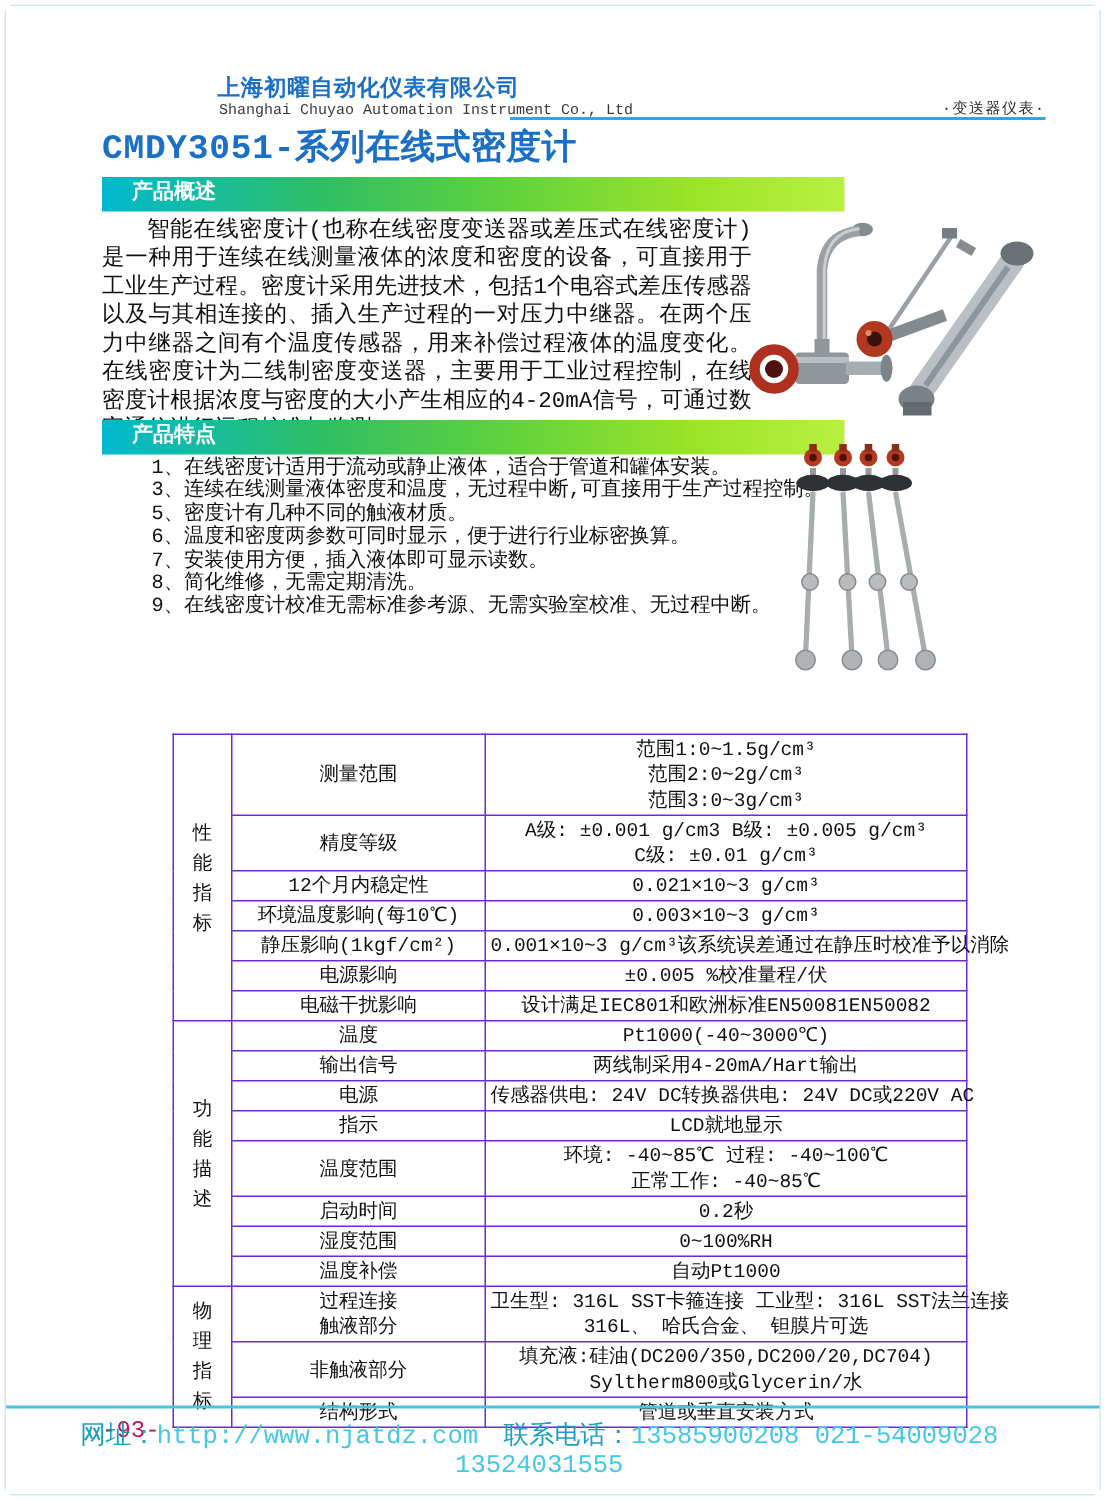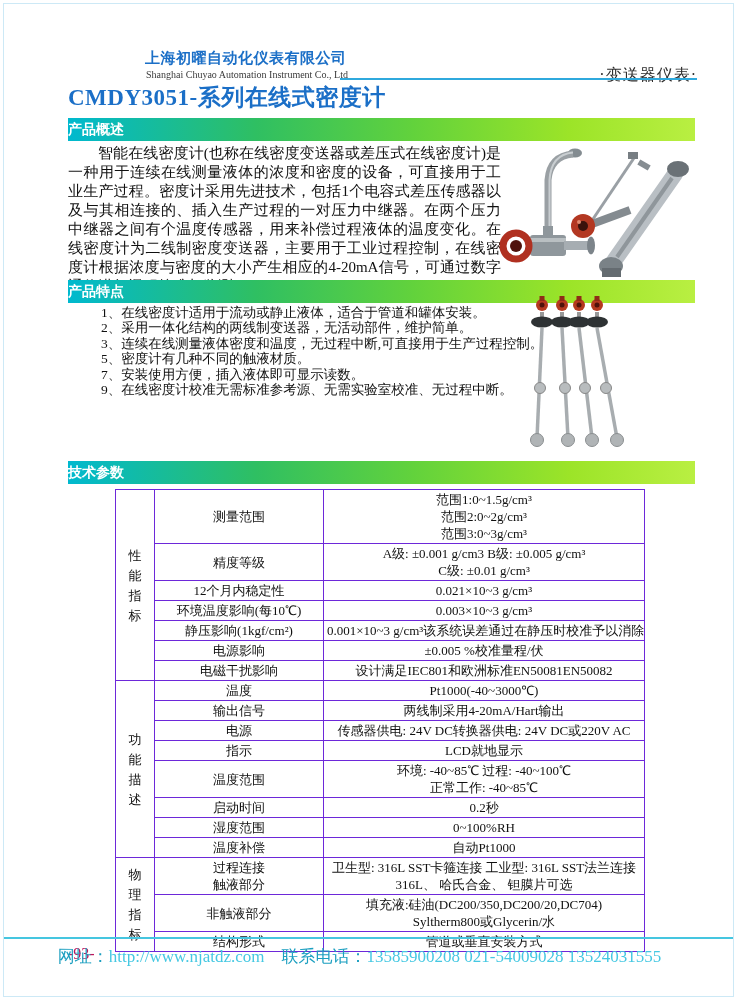--- a/index.html
+++ b/index.html
@@ -1,31 +1,31 @@
 <!DOCTYPE html>
 <html style="--accent-blue: #1b6fc7; --banner-start: #00b9cf; --banner-end: #b9ef42; --line-cyan: #2fa9dd; --footer-cyan: #45c6e0; --gauge-red: #b33822;"><head>
 <meta charset="utf-8">
 <style>
   html,body{margin:0;padding:0;background:#ffffff;}
   .page{position:relative;width:737px;height:1000px;background:#fff;overflow:hidden;
-        font-family:Liberation Serif, serif;color:#141414;}
+        font-family:Liberation Mono, monospace;color:#141414;border-radius:17px;}
   .frame{position:absolute;left:3px;top:3px;right:3px;bottom:3px;
          border:1px solid #cde9f6;pointer-events:none;}
   
   .company-cn{position:absolute;left:145px;top:49px;font-size:15px;font-weight:bold;
               color:var(--accent-blue,#2273c8);letter-spacing:0.5px;}
   .company-en{position:absolute;left:146px;top:69px;font-size:10px;color:#3a3a3a;}
-  .category{position:absolute;right:40px;top:65px;font-size:16px;color:#2b2b2b;letter-spacing:1px;}
+  .category{position:absolute;right:40px;top:65px;font-size:10px;color:#2b2b2b;letter-spacing:1px;}
   .header-rule{position:absolute;left:340px;top:78px;width:357px;height:2px;
                background:var(--line-cyan,#2fa9dd);}
   .doc-title{position:absolute;left:68px;top:82px;font-size:23px;font-weight:bold;
              color:var(--accent-blue,#1b6fc7);letter-spacing:0.5px;}
   
-  .banner{position:absolute;left:68px;width:627px;height:23px;box-sizing:border-box;
-          padding-left:0;line-height:23px;font-size:14px;font-weight:bold;color:#fff;
+  .banner{position:absolute;left:68px;width:495px;height:23px;box-sizing:border-box;
+          padding-left:20px;line-height:23px;font-size:14px;font-weight:bold;color:#fff;
           background:linear-gradient(90deg,var(--banner-start,#00b9cf) 0%,#2fbf62 30%,
                      #62d23c 55%,#9ce428 80%,var(--banner-end,#b9ef42) 100%);}
   .banner-overview{top:118px;}
   .banner-features{top:280px;}
   .banner-params{top:461px;}
   
   .overview-body{position:absolute;left:68px;top:144px;width:433px;font-size:15px;
                  line-height:19px;text-align:justify;text-indent:2em;color:#101010;}
   
   .features-list{position:absolute;left:71px;top:305px;width:470px;font-size:13.5px;
@@ -90,24 +90,25 @@
     <rect x="160" y="22" width="12" height="6" transform="rotate(30 166 25)" fill="#868d92"></rect>
     <line x1="114" y1="84" x2="152" y2="70" stroke="#848b90" stroke-width="8"></line>
     <circle cx="105" cy="86" r="12" fill="#b33822"></circle>
     <circle cx="105" cy="86" r="5" fill="#3a120c"></circle>
     <circle cx="101" cy="82" r="2" fill="#e08a6f"></circle>
   </svg>
 
   <div class="banner banner-features">产品特点</div>
   <div class="features-list" id="features-list">
       <div class="feature-item">1、在线密度计适用于流动或静止液体，适合于管道和罐体安装。</div>
-      <div class="feature-item">2、采用一体化结构的两线制变送器，无活动部件，维护简单。</div>
       <div class="feature-item">3、连续在线测量液体密度和温度，无过程中断,可直接用于生产过程控制。</div>
       <div class="feature-item">5、密度计有几种不同的触液材质。</div>
+      <div class="feature-item">6、温度和密度两参数可同时显示，便于进行行业标密换算。</div>
       <div class="feature-item">7、安装使用方便，插入液体即可显示读数。</div>
+      <div class="feature-item">8、简化维修，无需定期清洗。</div>
       <div class="feature-item">9、在线密度计校准无需标准参考源、无需实验室校准、无过程中断。</div>
     </div>
 
   <svg class="photo2" width="192" height="176" viewBox="0 0 192 176">
     <g>
       <line x1="37" y1="40" x2="32" y2="150" stroke="#a8adb0" stroke-width="3.5"></line>
       <circle cx="35" cy="100" r="5.5" fill="#b8bcbe" stroke="#888" stroke-width="1"></circle>
       <circle cx="32" cy="152" r="6.5" fill="#b0b4b6" stroke="#8a8e90" stroke-width="1"></circle>
       <rect x="35" y="24" width="4" height="8" fill="#999"></rect>
       <ellipse cx="37" cy="34" rx="11" ry="5.5" fill="#2e3234"></ellipse>
@@ -140,21 +141,20 @@
       <circle cx="101" cy="100" r="5.5" fill="#b8bcbe" stroke="#888" stroke-width="1"></circle>
       <circle cx="112" cy="152" r="6.5" fill="#b0b4b6" stroke="#8a8e90" stroke-width="1"></circle>
       <rect x="90" y="24" width="4" height="8" fill="#999"></rect>
       <ellipse cx="92" cy="34" rx="11" ry="5.5" fill="#2e3234"></ellipse>
       <circle cx="92" cy="17" r="6" fill="#b5391f"></circle>
       <circle cx="92" cy="17" r="2.5" fill="#4f120c"></circle>
       <rect x="89.5" y="8" width="5" height="5" fill="#8f2c17"></rect>
     </g>
   </svg>
 
-  <div class="banner banner-params">技术参数</div>
   <table class="params">
     <tbody id="params-body">
         <tr>
           <td class="group-cell" rowspan="7">
             <span class="gchar">性</span>
             <span class="gchar">能</span>
             <span class="gchar">指</span>
             <span class="gchar">标</span>
           </td>
           <td class="label-cell">

